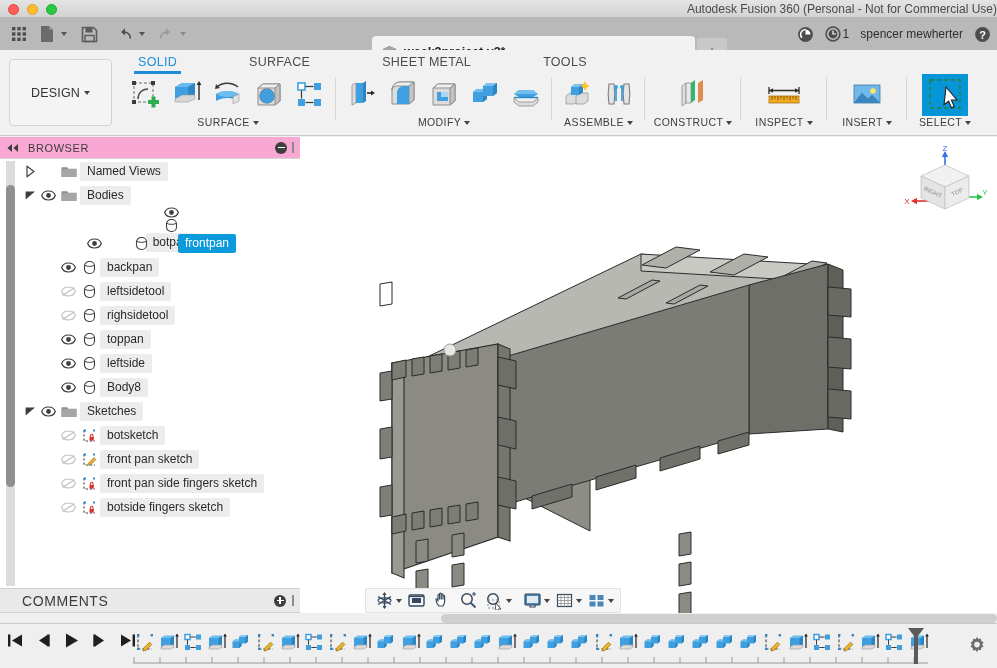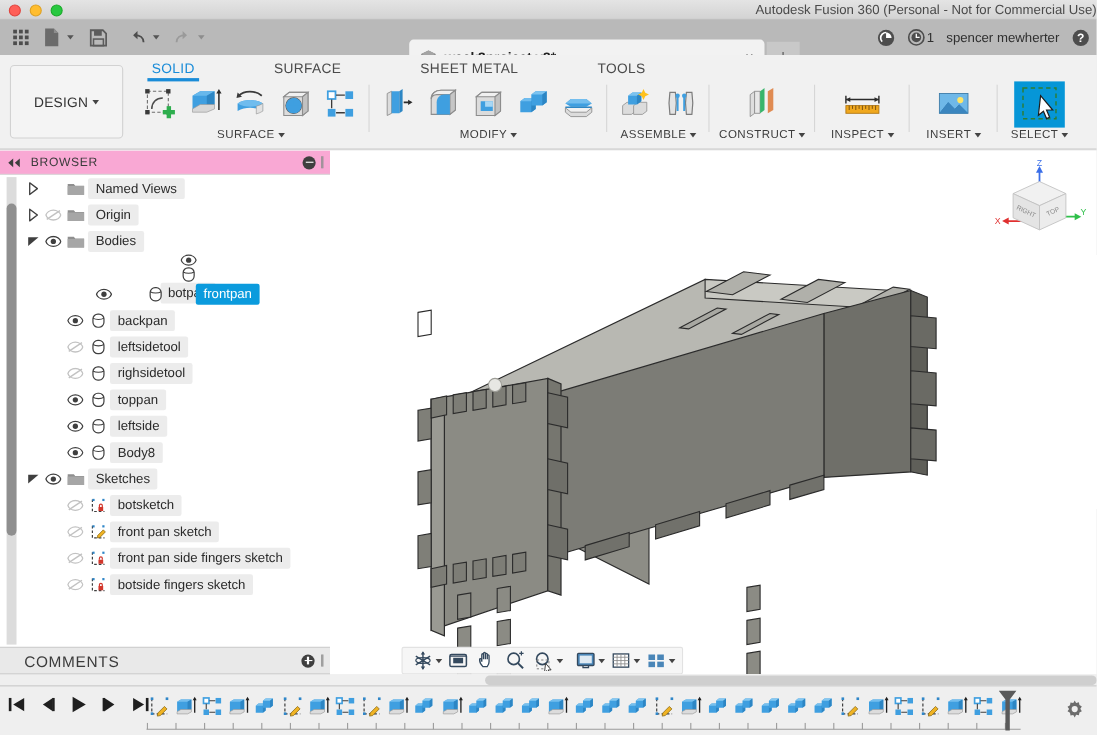--- a/index.html
+++ b/index.html
@@ -542,40 +542,20 @@
               </svg>
             </span>
             <span class="eye"></span>
             <span class="nodeicon">
               <svg width="16" height="13" viewBox="0 0 16 13">
                 <path d="M.5 2.2h5.6l1.3 1.6H15.5V12H.5z" fill="#8f8f8f"></path>
                 <path d="M.5 4.2h15V12H.5z" fill="#a6a6a6"></path>
               </svg>
             </span>
             <span class="label-chip">Named Views</span>
-          </div>
-          <div class="trow" style="padding-left: 0px;">
-            <span class="twisty">
-              <svg width="11" height="13" viewBox="0 0 11 13">
-                <path d="M2 1.2L9 6.5 2 11.8z" fill="#fff" stroke="#3f3f3f" stroke-width="1.2" stroke-linejoin="round"></path>
-              </svg>
-            </span>
-            <span class="eye">
-              <svg width="15" height="11" viewBox="0 0 15 11">
-                <path d="M7.5 1C4 1 1.4 3.4.7 5.5 1.4 7.6 4 10 7.5 10S13.6 7.6 14.3 5.5C13.6 3.4 11 1 7.5 1z" fill="none" stroke="#c2c2c2" stroke-width="1.2"></path>
-                <path d="M1.5 9.5L13.5 1.5" stroke="#c2c2c2" stroke-width="1.3"></path>
-              </svg>
-            </span>
-            <span class="nodeicon">
-              <svg width="16" height="13" viewBox="0 0 16 13">
-                <path d="M.5 2.2h5.6l1.3 1.6H15.5V12H.5z" fill="#8f8f8f"></path>
-                <path d="M.5 4.2h15V12H.5z" fill="#a6a6a6"></path>
-              </svg>
-            </span>
-            <span class="label-chip">Origin</span>
           </div>
           <div class="trow" style="padding-left: 0px;">
             <span class="twisty">
               <svg width="13" height="11" viewBox="0 0 13 11">
                 <path d="M1.6 1.6h9.4L1.6 9.6z" fill="#3f3f3f"></path>
               </svg>
             </span>
             <span class="eye">
               <svg width="15" height="11" viewBox="0 0 15 11">
                 <path d="M7.5 1C4 1 1.4 3.4.7 5.5 1.4 7.6 4 10 7.5 10S13.6 7.6 14.3 5.5C13.6 3.4 11 1 7.5 1z" fill="none" stroke="#3f3f3f" stroke-width="1.2"></path>

